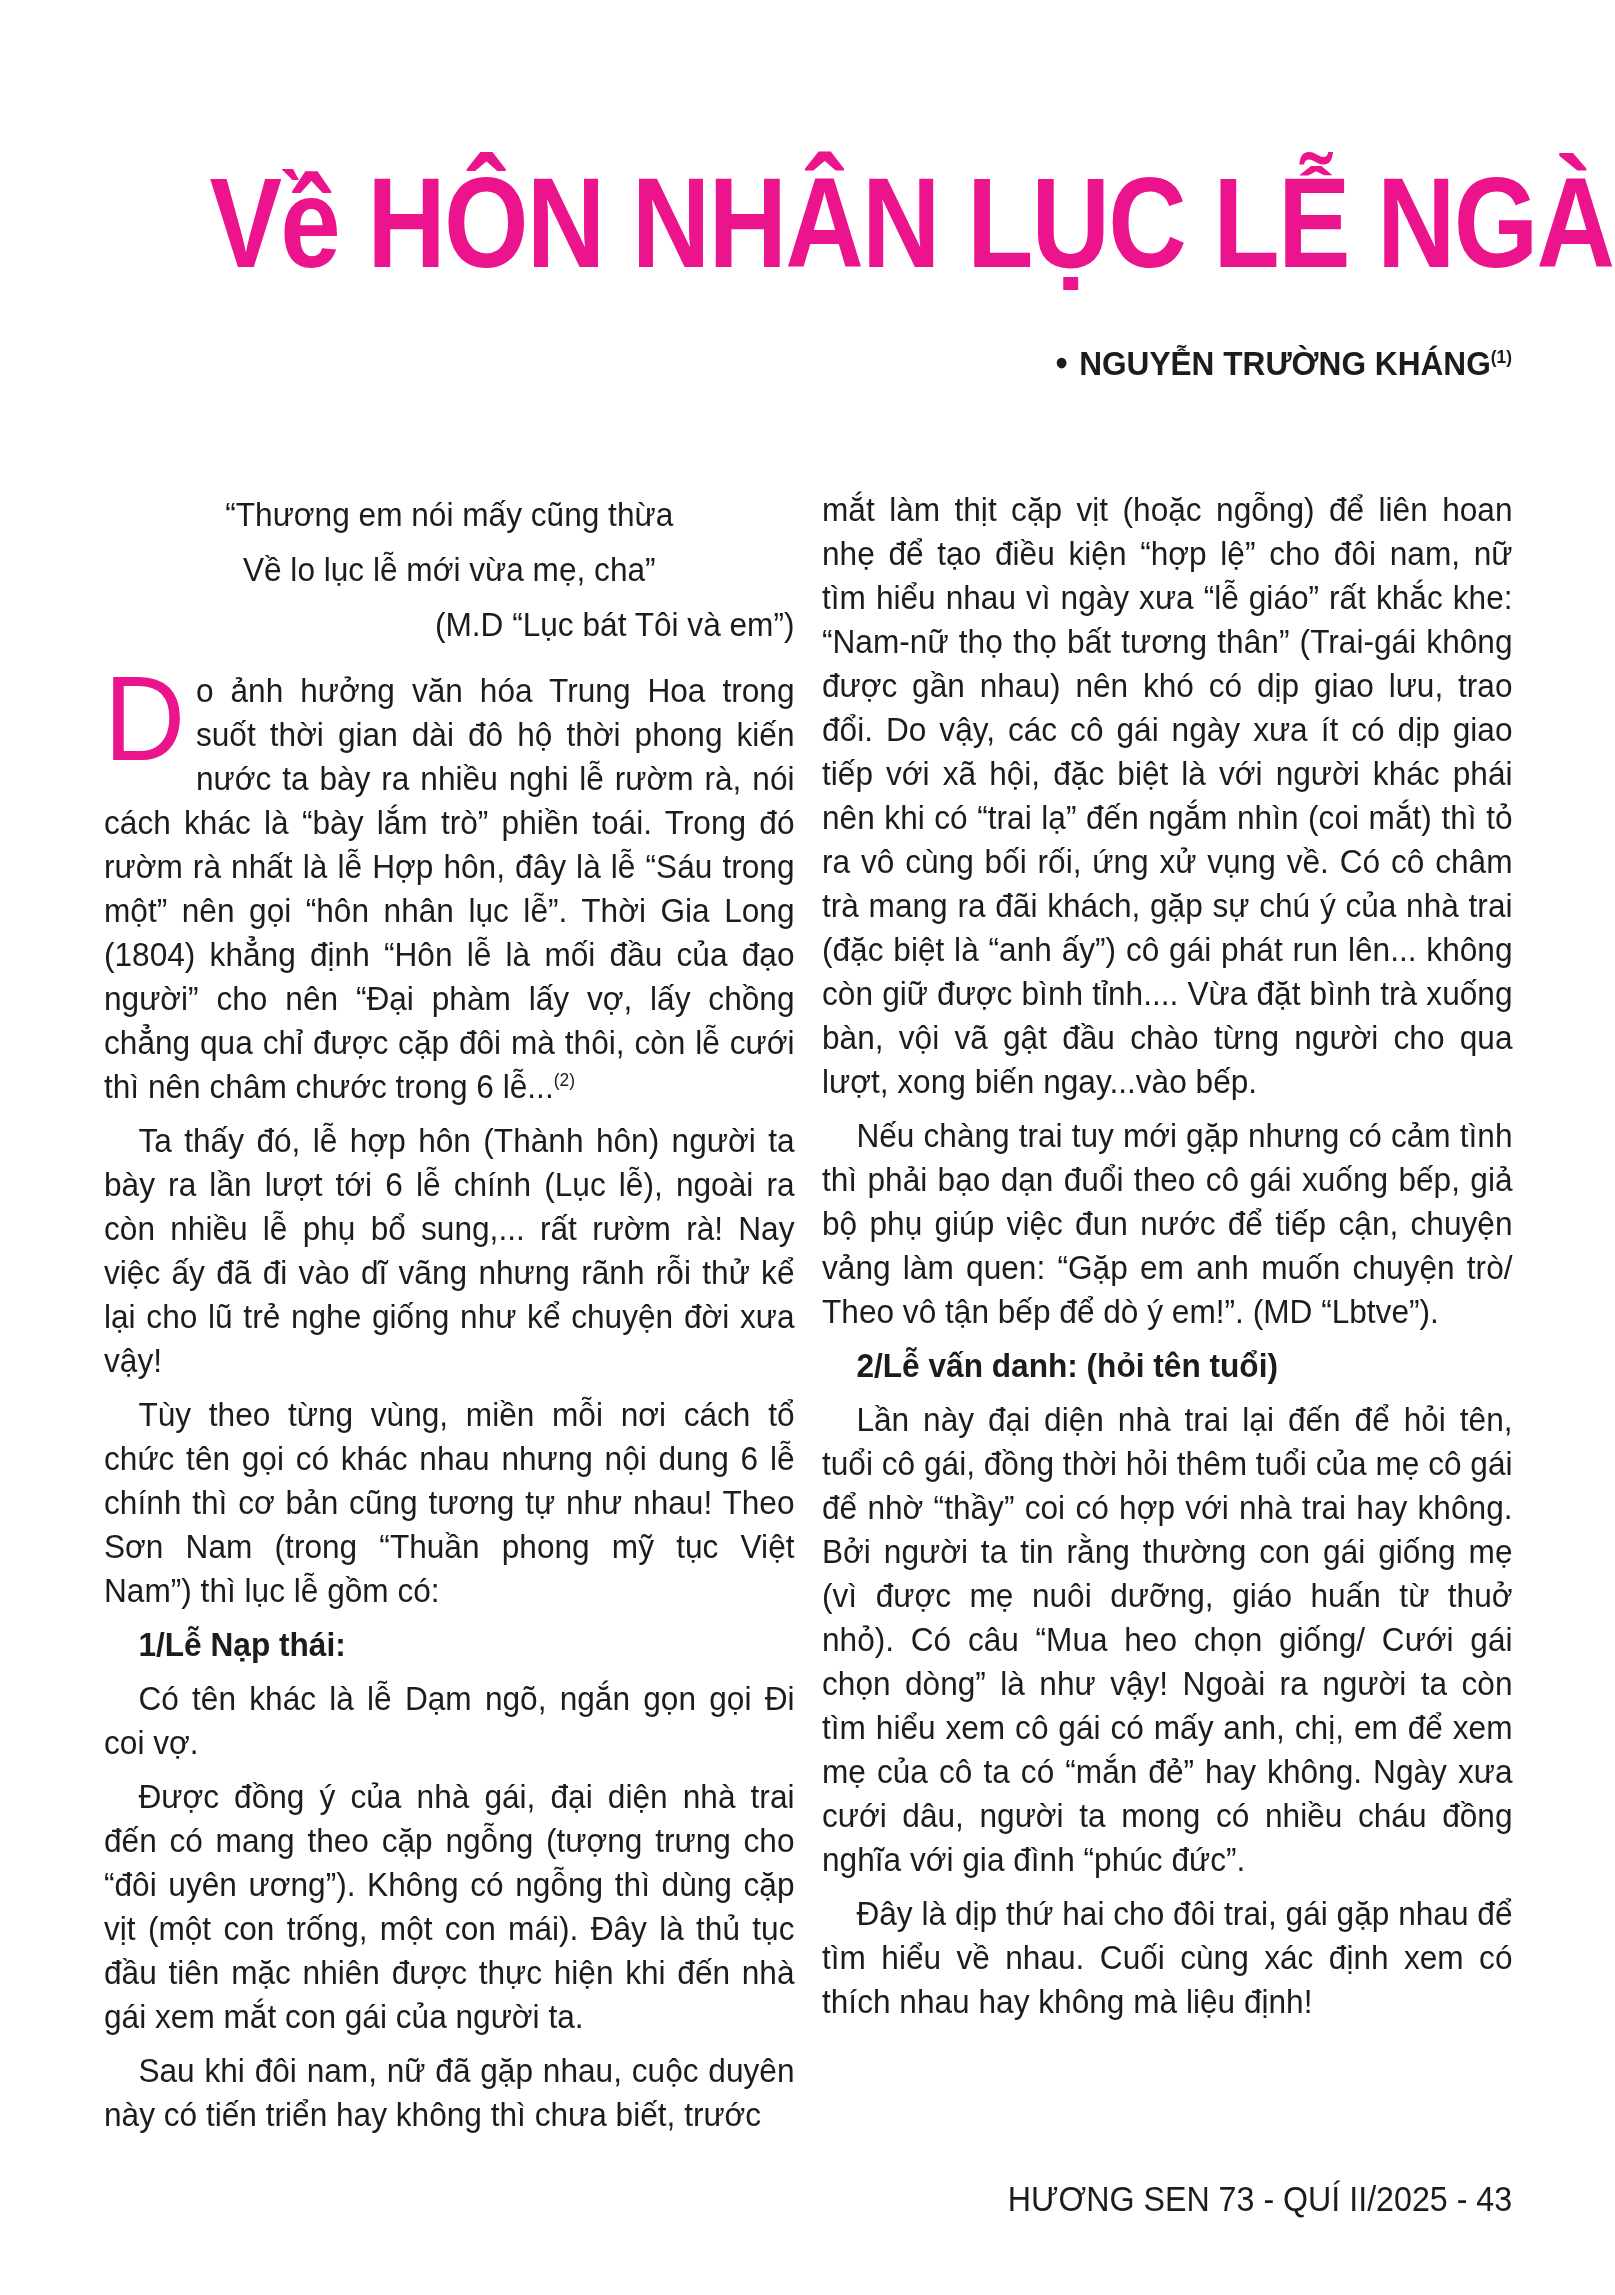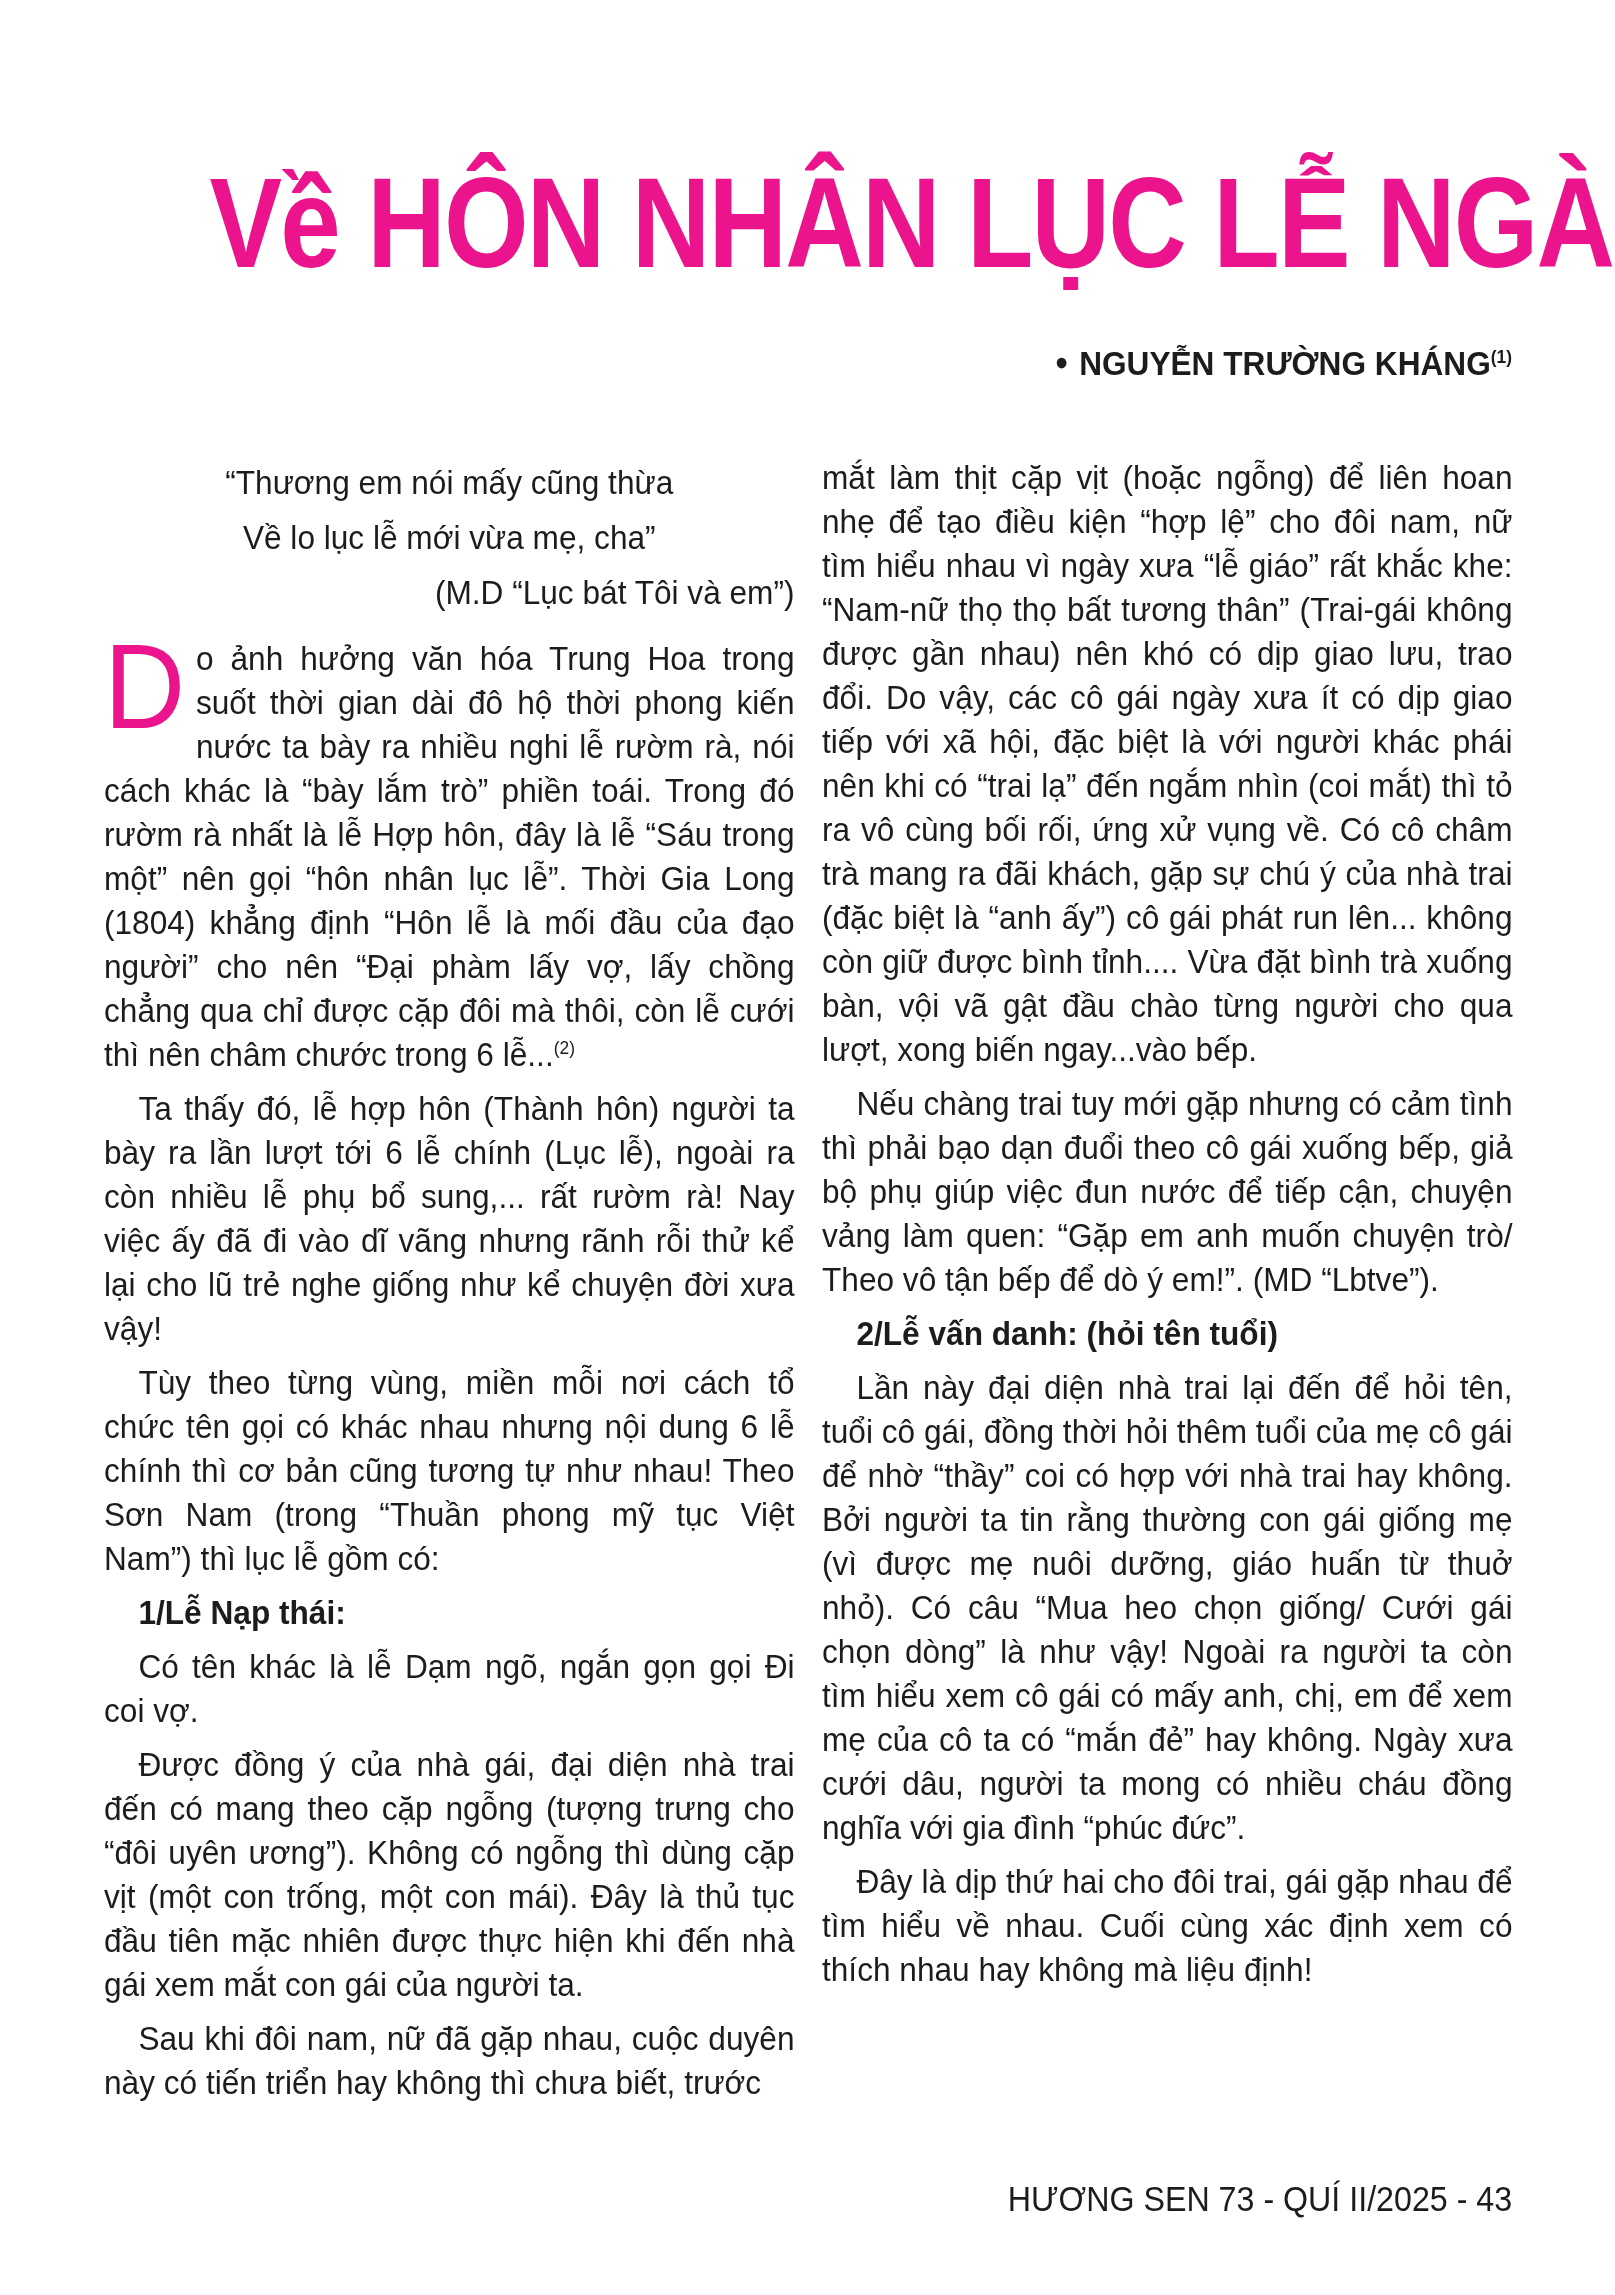--- a/index.html
+++ b/index.html
@@ -41,21 +41,21 @@
     margin-right: 11.5px;
   }
   .author-line sup {
     font-size: 18.7px;
     vertical-align: super;
     line-height: 0;
   }
   .columns {
     display: flex;
     gap: 27px;
-    margin-top: 72px;
+    margin-top: 104px;
   }
   .col { flex: 1 1 0; min-width: 0; }
   .col-inner {
     width: 107.53%;
     transform: scaleX(0.93);
     transform-origin: 0 0;
     font-size: 34px;
     line-height: 44px;
     text-align: justify;
   }

